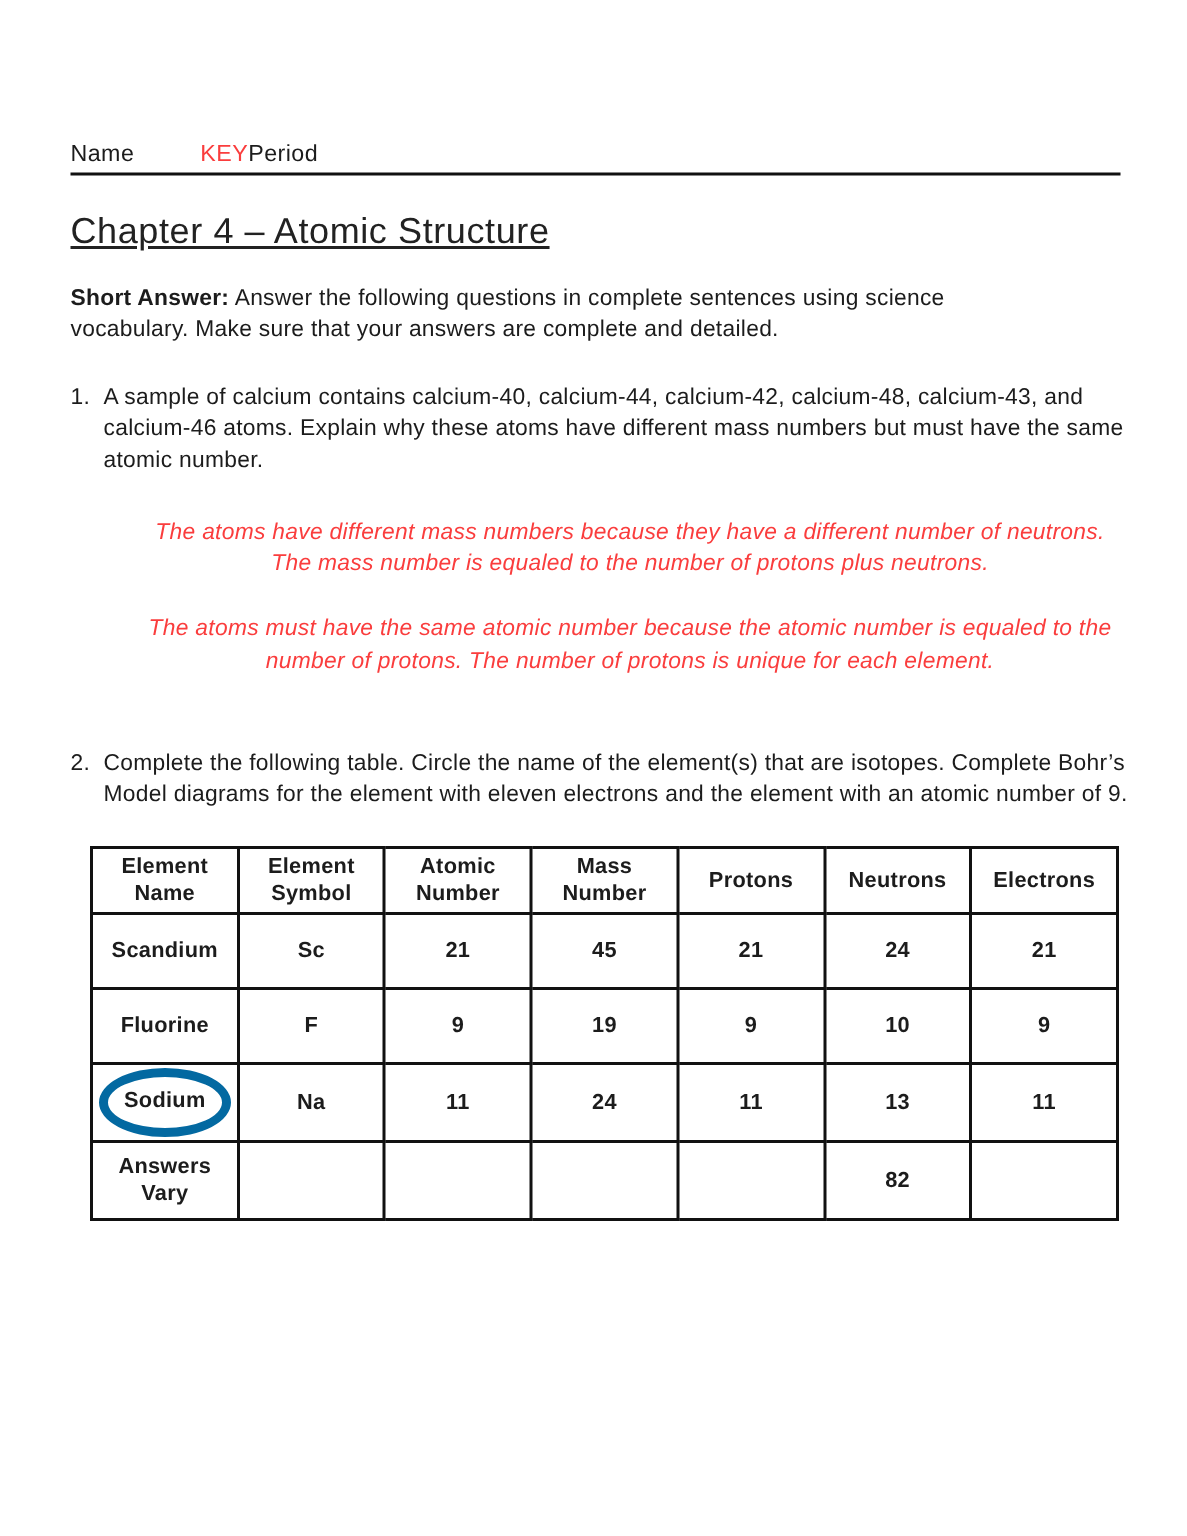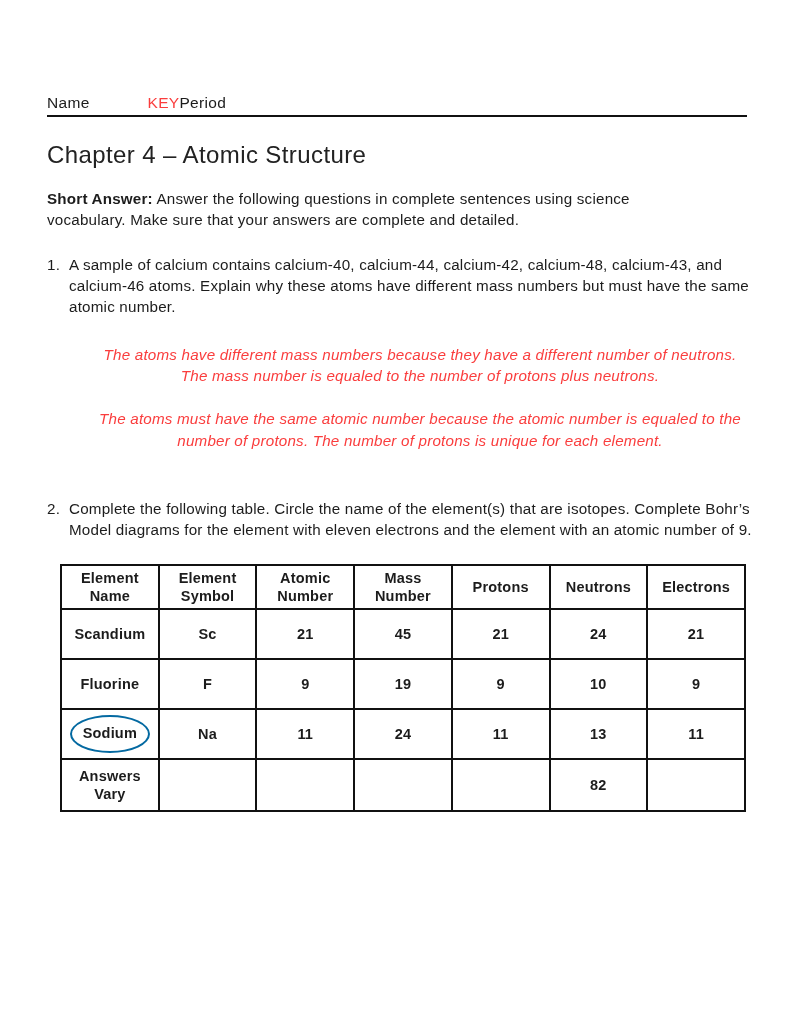--- a/index.html
+++ b/index.html
@@ -17,29 +17,30 @@
   .name-line{
     display:flex;
     align-items:baseline;
     width:700px;
     border-bottom:2px solid #111;
     padding-bottom:3px;
     font-size:15.5px;
     letter-spacing:.3px;
   }
   .name-label{flex:0 0 auto;margin-top:48px;}
-  .key-value{color:#fa3d3d; margin-left:58px; flex:0 0 auto;}
+  .key-value{color:#fa3d3d; margin-left:44px; flex:0 0 auto;}
   .period-label{flex:0 0 auto;}
 
   .doc-title{
     margin:24px 0 0 0;
     font-size:24px;
     font-weight:400;
     letter-spacing:.4px;
     color:#222;
+    text-decoration:underline;
   }
 
   .body-text{font-size:15.2px; line-height:1.38; letter-spacing:.2px;}
 
   .intro{margin-top:20px; width:660px;}
   .intro b{letter-spacing:.2px;}
 
   .question{display:flex; margin-top:24px; width:706px;}
   .q-num{flex:0 0 22px;}
   .q-text{flex:1;}
@@ -73,21 +74,21 @@
     line-height:1.25;
     padding:2px;
     letter-spacing:.2px;
   }
   .element-table thead th{height:38px;}
   .element-table tbody td{height:44px;}
   .element-table tbody tr.last td{height:46px;}
 
   .ellipse{
     display:inline-block;
-    border:2px solid #0369a1;
+    border:6px solid #0369a1;
     border-radius:50%;
     padding:7px 11px 9px 11px;
   }
 </style>
 </head>
 <body>
 
 <div class="page">
 
   <div class="name-line">

